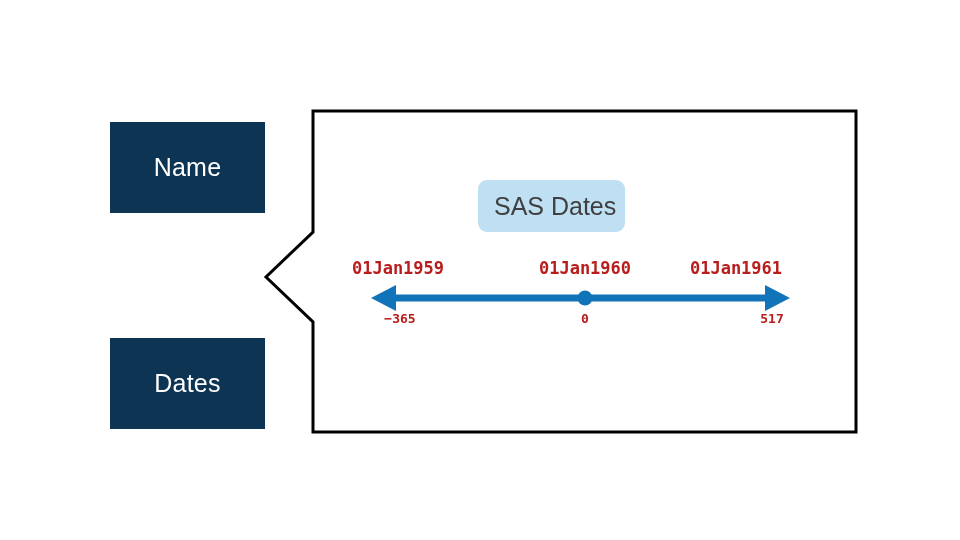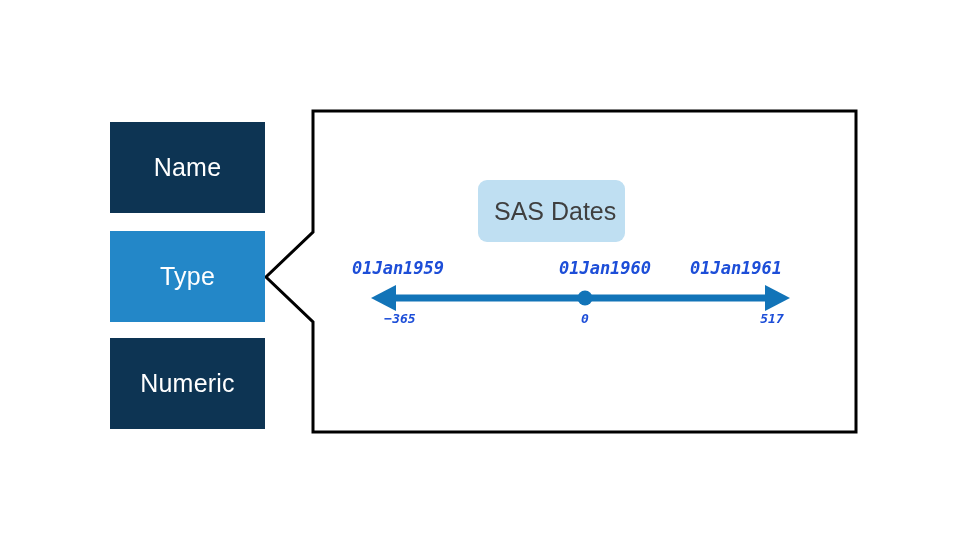--- a/index.html
+++ b/index.html
@@ -69,74 +69,70 @@
     height: 52px;
     background: #2180BE;
     color: #ffffff;
     font-size: 25px;
     padding-left: 22px;
   }
   #pill-sas-dates {
     left: 478px;
     top: 180px;
     width: 147px;
-    height: 62px;
+    height: 52px;
     background: #BFDFF2;
     color: #3F3F3F;
     font-size: 25px;
     padding-left: 16px;
   }
 
   
   #numberline-svg {
     position: absolute;
     left: 330px;
     top: 250px;
     width: 520px;
     height: 90px;
   }
   .axis-text {
     position: absolute;
     font-family: "DejaVu Sans Mono", "Liberation Mono", monospace;
     font-weight: 700;
-    color: #1d4ed8;
+    color: #b91c1c;
     white-space: nowrap;
     transform: translateX(-50%);
     line-height: 1;
-    font-style: italic;
   }
   .axis-date  { font-size: 17px; top: 260px; }
   .axis-value { font-size: 13px; top: 312px; }
 
   #date-left   { left: 398px; }
-  #date-center { left: 585px; margin-left: 20px; }
+  #date-center { left: 585px; }
   #date-right  { left: 736px; }
   #val-left    { left: 400px; }
   #val-center  { left: 585px; }
   #val-right   { left: 772px; }
 </style>
 </head>
 <body>
 
 <div id="stage">
 
   <svg id="callout-svg" viewBox="0 0 615 345" xmlns="http://www.w3.org/2000/svg">
     <path d="M 58 11 L 601 11 L 601 332 L 58 332 L 58 222 L 11 177 L 58 132 Z" fill="#FFFFFF" stroke="#000000" stroke-width="3" stroke-linejoin="miter"></path>
   </svg>
 
   <div class="attr-box dark" id="attr-name">
     <span class="attr-label">Name</span>
   </div>
 
-  <div class="attr-box light" id="attr-type">
-    <span class="attr-label">Type</span>
-  </div>
 
   <div class="attr-box dark" id="attr-length">
-    <span class="attr-label">Numeric</span>
+    <span class="attr-label">Dates</span>
   </div>
 
 
   <div class="pill" id="pill-sas-dates">
     <span>SAS Dates</span>
   </div>
 
   <svg id="numberline-svg" viewBox="0 0 520 90" xmlns="http://www.w3.org/2000/svg">
 
     <line x1="55" y1="48" x2="448" y2="48" stroke="#1274B8" stroke-width="7"></line>

